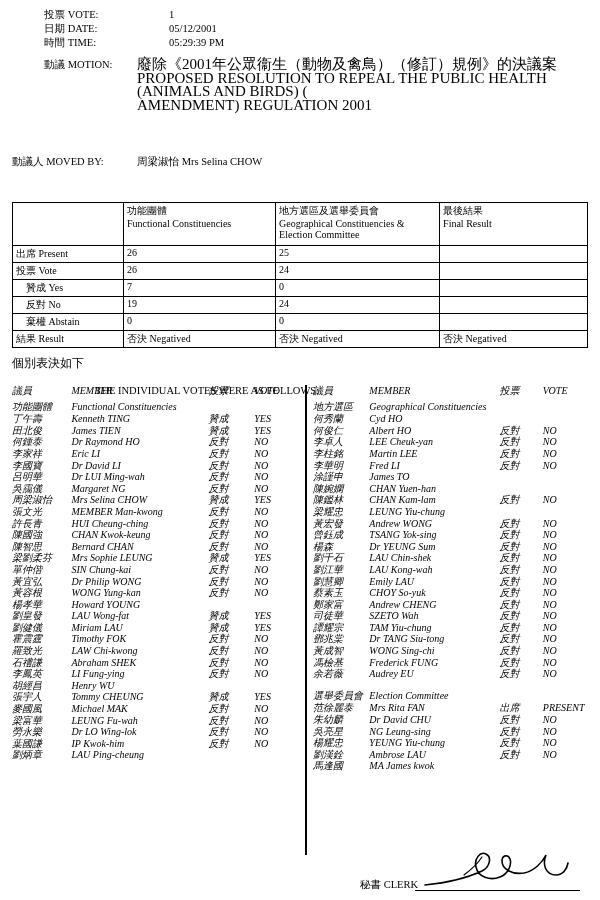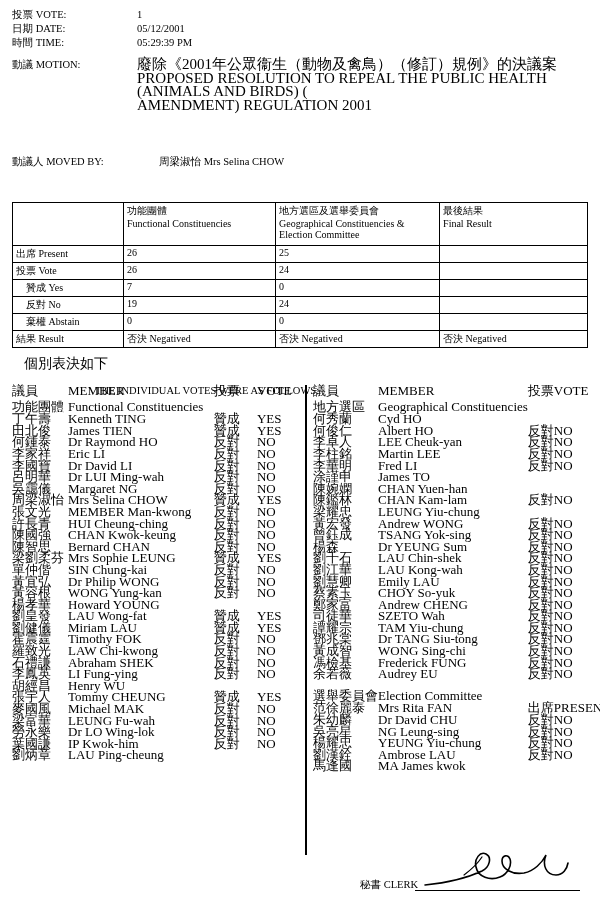--- a/index.html
+++ b/index.html
@@ -19,20 +19,21 @@
     position: relative;
     width: 600px;
     height: 900px;
     padding: 0;
     box-sizing: border-box;
   }
   .hdr {
     position: absolute;
     font-size: 10.5px;
     line-height: 13px;
+    margin-left: 32px;
   }
   .hdr-label { left: 12px; }
   .hdr-value { left: 137px; }
 
   .row-vote  { top: 8px; }
   .row-date  { top: 22px; }
   .row-time  { top: 36px; }
   .row-motion{ top: 58px; }
 
   .motion-text {
@@ -47,21 +48,20 @@
     position: absolute;
     left: 12px;
     top: 155px;
     font-size: 10.5px;
   }
   .moved-value {
     position: absolute;
     left: 137px;
     top: 155px;
     font-size: 10.5px;
-    margin-left: 22px;
   }
 
   
   .summary {
     position: absolute;
     left: 12px;
     top: 202px;
     width: 576px;
     border-collapse: collapse;
     font-size: 10px;
@@ -76,23 +76,23 @@
   .summary .c0 { width: 110px; }
   .summary .c1 { width: 152px; }
   .summary .c2 { width: 165px; }
   .summary .c3 { width: 149px; }
   .summary thead td { height: 40px; }
   .sm-cn { display: block; }
   .sm-en { display: block; }
 
   .indiv-cn {
     position: absolute;
-    left: 24px;
+    left: 12px;
     top: 355px;
-    font-size: 14px;
+    font-size: 12px;
   }
   .indiv-en {
     position: absolute;
     left: 95px;
     top: 355px;
     font-size: 10.5px;
     margin-top: 30px;
   }
 
   
@@ -117,22 +117,23 @@
     left: 293px;
     top: 0;
     width: 1px;
     height: 470px;
     background: #000;
   }
 
   .tbl {
     width: 100%;
     border-collapse: collapse;
-    font-size: 13px;
+    font-size: 10px;
     line-height: 11.6px;
+    font-style: italic;
   }
   .tbl td {
     padding: 0 0 0 0;
     vertical-align: top;
     white-space: nowrap;
   }
   .tbl .cn  { width: 52px; }
   .tbl .en  { width: 120px; }
   .tbl .vcn { width: 40px; }
   .tbl .ven { width: 40px; }

